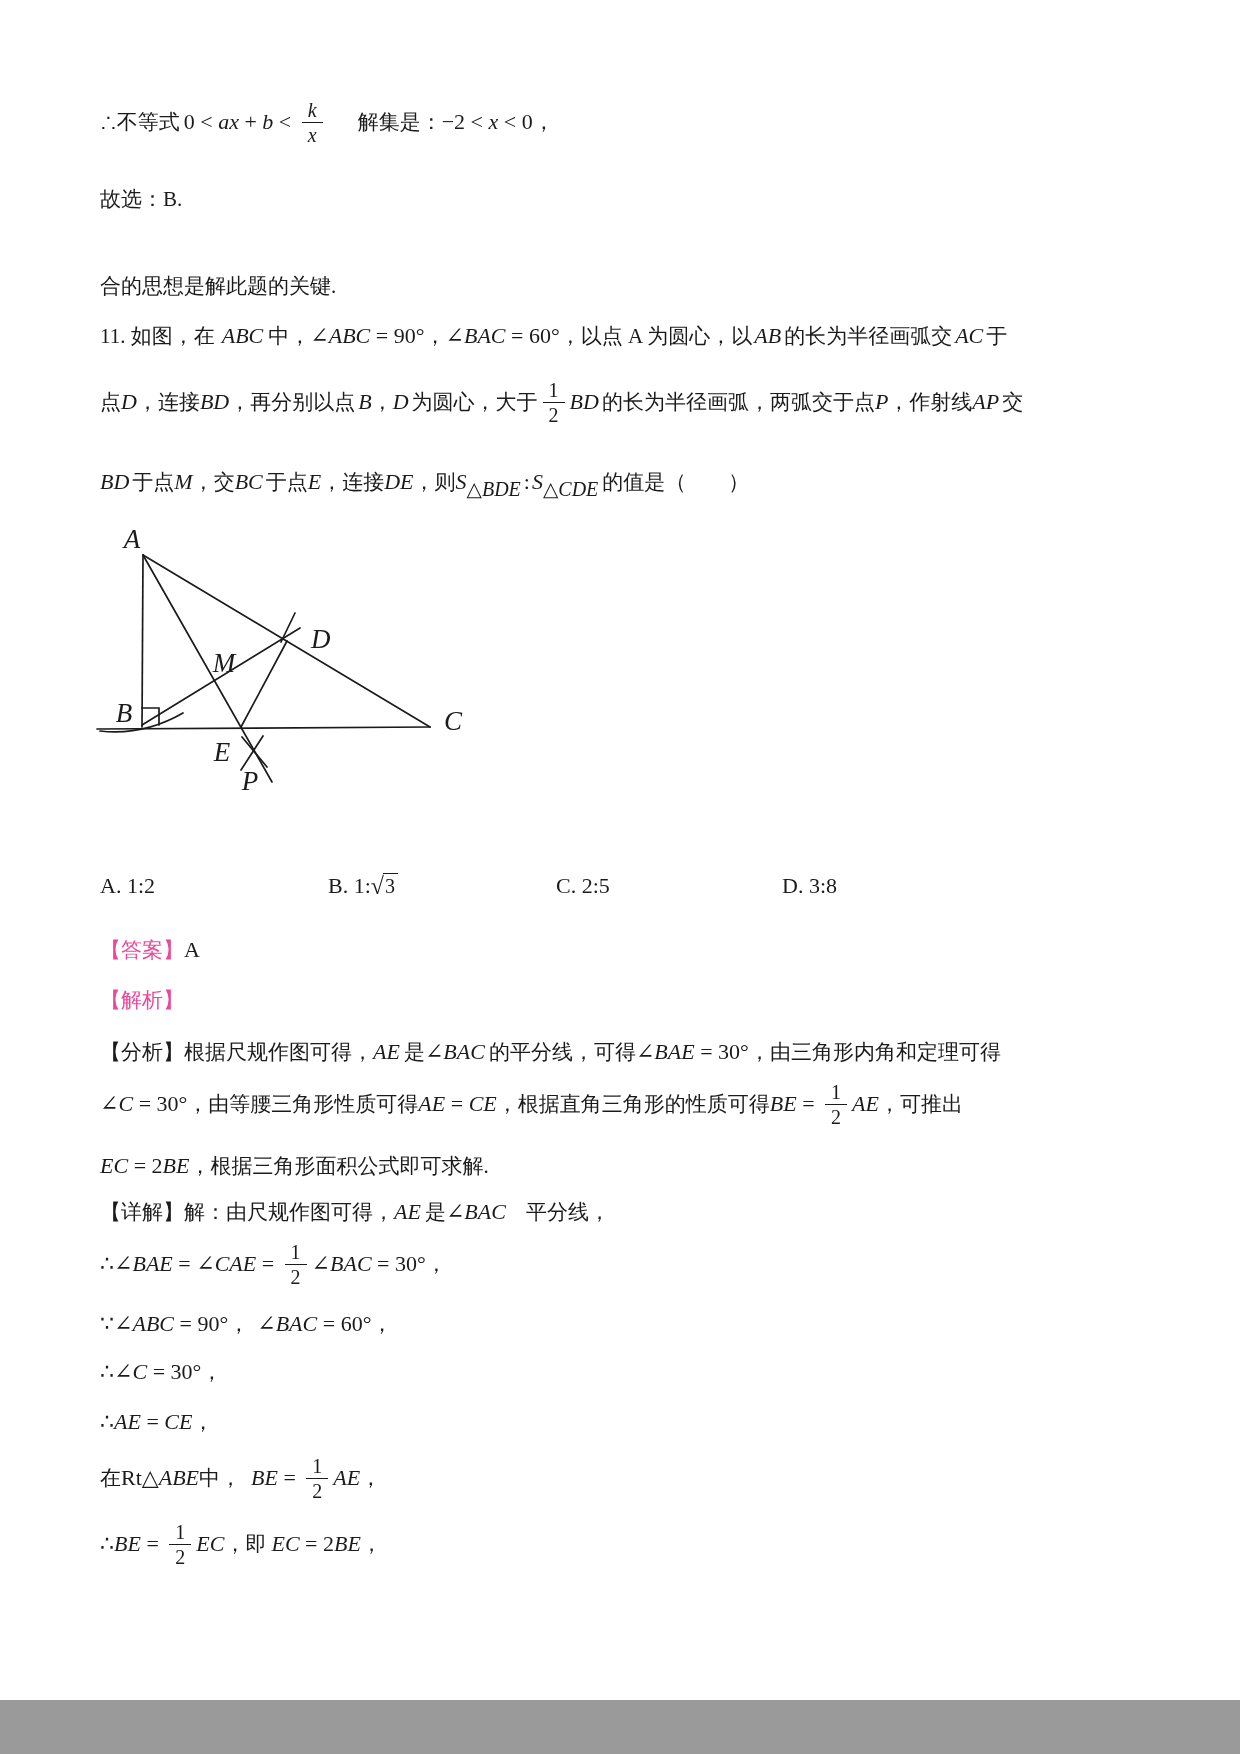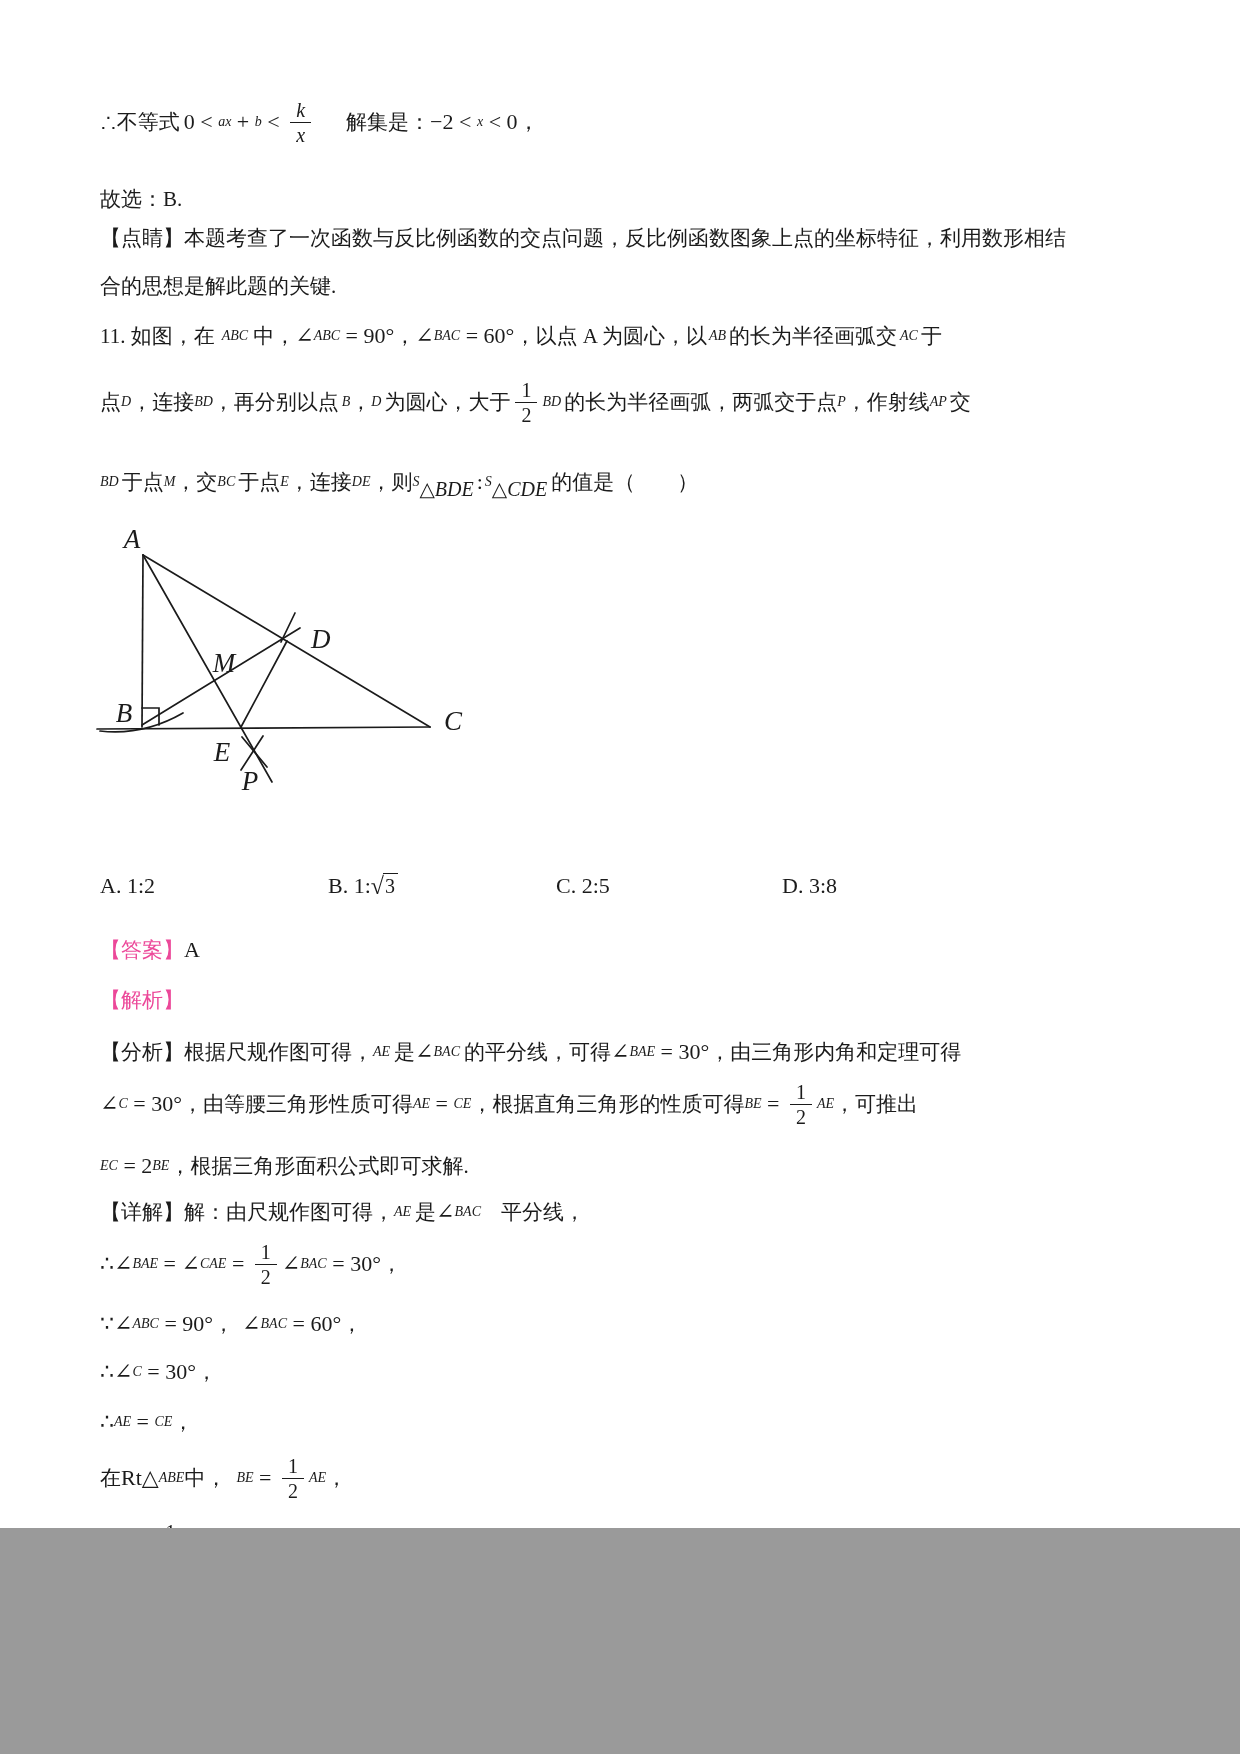--- a/index.html
+++ b/index.html
@@ -1,41 +1,40 @@
 <!DOCTYPE html>
 <html><head>
 <meta charset="utf-8">
 <style>
   html,body{margin:0;padding:0;background:#9a9a9a;}
-  .page{position:relative;width:1240px;height:1528px;margin:0 auto;background:#ffffff;overflow:hidden;}
+  .page{position:relative;width:1240px;height:1700px;margin:0 auto;background:#ffffff;overflow:hidden;}
   .line{position:absolute;display:flex;align-items:center;white-space:pre;color:#1b1b1b;}
   .cn{font-family:"Liberation Serif","DejaVu Serif",serif;font-size:21px;}
   .mn{font-family:"Liberation Serif","DejaVu Serif",serif;font-size:22px;}
-  .mi{font-family:"Liberation Serif","DejaVu Serif",serif;font-size:14px;font-style:italic;}
+  .mi{font-family:"Liberation Serif","DejaVu Serif",serif;font-size:22px;font-style:italic;}
   .blue{color:#ec4899;font-family:"Liberation Serif","DejaVu Serif",serif;font-size:21px;}
   .sub{font-family:"Liberation Serif","DejaVu Serif",serif;font-size:20px;font-style:italic;position:relative;top:7px;}
   .frac{display:inline-flex;flex-direction:column;align-items:center;font-family:"Liberation Serif","DejaVu Serif",serif;font-size:20px;line-height:1.1;margin:0 5px;}
   .frac .fn{border-bottom:1.5px solid #1b1b1b;padding:0 6px 1px 6px;}
   .frac .fd{padding-top:1px;}
   .frac.fi{font-style:italic;}
   .sqrt{display:inline-flex;align-items:flex-start;}
   .sqrt .rad{font-family:"Liberation Serif",serif;font-size:24px;line-height:1;transform:translateY(1px);}
   .sqrt .rdc{font-family:"Liberation Serif",serif;border-top:1.8px solid #1b1b1b;font-size:20px;line-height:1.25;margin-left:-1px;padding:0 3px 0 2px;}
   .small .cn,.small .mn{font-size:16px;color:#3d3d3d;}
   svg text{font-family:"Liberation Serif","DejaVu Serif",serif;font-style:italic;font-size:27px;fill:#1b1b1b;}
   svg .geo{stroke:#1b1b1b;stroke-width:1.7;fill:none;stroke-linecap:round;}
 </style>
 </head>
 <body>
 
 <div class="page">
 
   <div class="line" style="top:88px;left:100px;height:68px;"><span class="cn">∴不等式</span><span style="display: inline-block; width: 4px;"></span><span class="mn">0 &lt; </span><span class="mi">ax</span><span class="mn"> + </span><span class="mi">b</span><span class="mn"> &lt; </span><span class="frac fi"><span class="fn">k</span><span class="fd">x</span></span><span style="display: inline-block; width: 30px;"></span><span class="cn">解集是：</span><span class="mn">−2 &lt; </span><span class="mi">x</span><span class="mn"> &lt; 0，</span></div>
   <div class="line" style="top:185px;left:100px;"><span class="cn">故选：B.</span></div>
-  <div class="line" style="top:224px;left:100px;"><span class="cn">【点睛】本题考查了一次函数与反比例函数的交点问题，反比例函数图象上点的坐标特征，利用数形相结</span></div>
   <div class="line" style="top:272px;left:100px;"><span class="cn">合的思想是解此题的关键.</span></div>
 
   <div class="line" style="top:322px;left:100px;"><span class="cn">11. 如图，在</span><span style="display: inline-block; width: 7px;"></span><span class="mi">ABC</span><span style="display: inline-block; width: 5px;"></span><span class="cn">中，</span><span class="mn">∠</span><span class="mi">ABC</span><span class="mn"> = 90°</span><span class="cn">，</span><span class="mn">∠</span><span class="mi">BAC</span><span class="mn"> = 60°</span><span class="cn">，以点 A 为圆心，以</span><span style="display: inline-block; width: 2px;"></span><span class="mi">AB</span><span style="display: inline-block; width: 3px;"></span><span class="cn">的长为半径画弧交</span><span style="display: inline-block; width: 3px;"></span><span class="mi">AC</span><span style="display: inline-block; width: 3px;"></span><span class="cn">于</span></div>
   <div class="line" style="top:368px;left:100px;height:68px;"><span class="cn">点</span><span class="mi">D</span><span class="cn">，连接</span><span class="mi">BD</span><span class="cn">，再分别以点</span><span style="display: inline-block; width: 3px;"></span><span class="mi">B</span><span class="cn">，</span><span class="mi">D</span><span style="display: inline-block; width: 3px;"></span><span class="cn">为圆心，大于</span><span class="frac"><span class="fn">1</span><span class="fd">2</span></span><span class="mi">BD</span><span style="display: inline-block; width: 3px;"></span><span class="cn">的长为半径画弧，两弧交于点</span><span class="mi">P</span><span class="cn">，作射线</span><span class="mi">AP</span><span style="display: inline-block; width: 3px;"></span><span class="cn">交</span></div>
   <div class="line" style="top:468px;left:100px;"><span class="mi">BD</span><span style="display: inline-block; width: 3px;"></span><span class="cn">于点</span><span class="mi">M</span><span class="cn">，交</span><span class="mi">BC</span><span style="display: inline-block; width: 3px;"></span><span class="cn">于点</span><span class="mi">E</span><span class="cn">，连接</span><span class="mi">DE</span><span class="cn">，则</span><span class="mi">S</span><span class="sub">△BDE</span><span style="display: inline-block; width: 3px;"></span><span class="mn">:</span><span style="display: inline-block; width: 2px;"></span><span class="mi">S</span><span class="sub">△CDE</span><span style="display: inline-block; width: 4px;"></span><span class="cn">的值是（　　）</span></div>
 
   <div style="position:absolute;left:95px;top:518px;">
     <svg width="385" height="285" viewBox="0 0 385 285">
 
       <line class="geo" x1="48" y1="37" x2="47" y2="209"></line>

